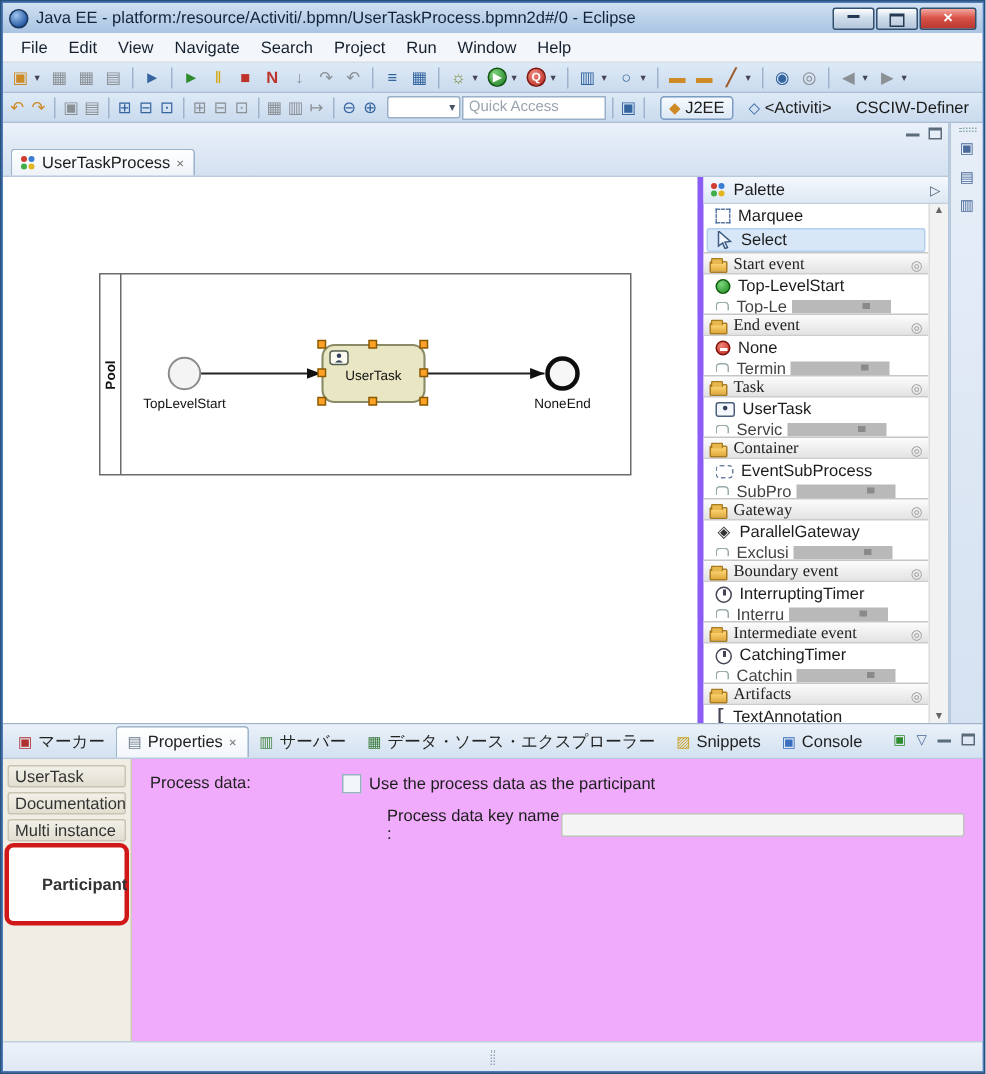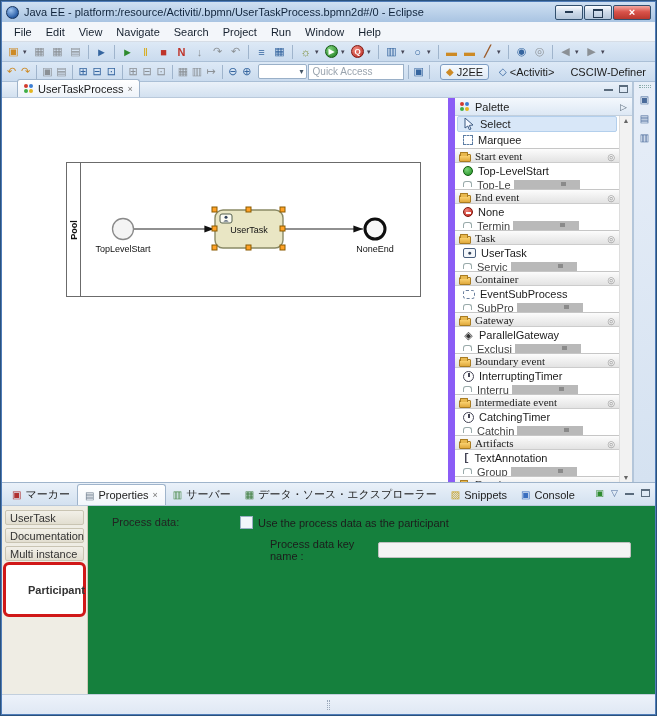--- a/index.html
+++ b/index.html
@@ -41,31 +41,31 @@
   .qa-input { width:96px; height:16px; border:1px solid #9ab0c8; font-size:10px; padding:0 4px; color:#333; background:#fff; margin-left:auto; }
   .qa-input::placeholder { color:#9aa4ae; }
   .persp { display:flex; align-items:center; gap:4px; padding-left:6px; }
   .persp-btn { display:flex; align-items:center; gap:3px; padding:1px 5px; border:1px solid transparent; border-radius:3px; white-space:nowrap; }
   .persp-btn.selected { border-color:#7c9cc2; background:linear-gradient(#f6fafe,#dce8f5); }
   .pi { font-size:10px; }
 
   
   .main { flex:1; display:flex; background:#dfe9f5; min-height:0; }
   .editor { flex:1; display:flex; flex-direction:column; min-width:0; border-right:1px solid #b4c6da; }
-  .tabbar { height:16px; background:linear-gradient(#eaf1f9,#d3e1f0); display:flex; align-items:flex-end; padding-left:15px; border-bottom:1px solid #b9c9db; position:relative; }
+  .tabbar { height:36px; background:linear-gradient(#eaf1f9,#d3e1f0); display:flex; align-items:flex-end; padding-left:5px; border-bottom:1px solid #b9c9db; position:relative; }
   .etab { height:18px; background:linear-gradient(#ffffff,#eef3f9); border:1px solid #9fb4cb; border-bottom:none; border-radius:3px 3px 0 0; display:flex; align-items:center; gap:4px; padding:0 6px; font-size:11px; }
   .tab-x { color:#777; font-size:9px; }
   .tabbar-right { position:absolute; right:4px; top:3px; display:flex; gap:6px; align-items:center; }
   .mini-min { width:9px; height:4px; border-bottom:2px solid #5a6b7c; }
   .mini-max { width:9px; height:8px; border:1px solid #5a6b7c; border-top-width:2px; }
   .editor-body { flex:1; display:flex; min-height:0; }
   .canvas { flex:1; background:#fff; position:relative; overflow:hidden; }
 
   
-  .palette { width:184px; background:#fff; border-left:7px solid #8b5cf6; display:flex; flex-direction:column; position:relative; }
+  .palette { width:167px; background:#fff; border-left:4px solid #8b5cf6; display:flex; flex-direction:column; position:relative; }
   .pal-header { height:18px; background:linear-gradient(#f4f8fd,#dde8f4); border-bottom:1px solid #c2cfdd; display:flex; align-items:center; gap:5px; padding:0 5px; font-size:11px; }
   .pal-4dot { width:10px; height:10px; display:grid; grid-template-columns:5px 5px; }
   .pal-4dot i { width:4px; height:4px; border-radius:50%; }
   .pal-4dot i:nth-child(1){background:#d23b2e;} .pal-4dot i:nth-child(2){background:#3b7dd2;}
   .pal-4dot i:nth-child(3){background:#3fae46;} .pal-4dot i:nth-child(4){background:#e3b51f;}
   .pal-arrow { margin-left:auto; font-size:9px; color:#567; }
   .pal-scroll { position:absolute; right:0; top:18px; bottom:0; width:13px; background:#f2f2f2; border-left:1px solid #ddd; display:flex; flex-direction:column; justify-content:space-between; align-items:center; padding:1px 0; font-size:7px; color:#666; }
   .pal-list { flex:1; overflow:hidden; padding-right:13px; }
   .pal-tool { height:16px; display:flex; align-items:center; gap:5px; padding:0 4px 0 8px; }
   .pal-tool.selected { background:#d8e7f8; border:1px solid #b3cfec; border-radius:2px; margin:0 2px; padding-left:6px; }
@@ -106,21 +106,21 @@
   .btabs-right { position:absolute; right:5px; top:5px; display:flex; gap:7px; align-items:center; color:#4a6a9a; }
   .btabs-right .g { font-size:9px; }
   .bb-min { width:9px; height:4px; border-bottom:2px solid #5a6b7c; }
   .bb-max { width:9px; height:8px; border:1px solid #5a6b7c; border-top-width:2px; }
 
   .props { flex:1; display:flex; min-height:0; }
   .props-side { width:86px; background:#efede4; border-right:1px solid #cfcab8; padding:4px 3px; }
   .ptab { height:15px; display:flex; align-items:center; padding:0 4px; margin-bottom:3px; background:linear-gradient(#f2f0e8,#e2ded0); border:1px solid #c9c4b2; border-radius:2px; font-size:11px; color:#333; }
   .ptab-hl-wrap { border:3px solid #d01818; border-radius:6px; margin:-2px -2px 1px -2px; padding:17px; background:#fff; }
   .ptab-hl-wrap .ptab { margin-bottom:0; font-weight:bold; background:#fff; border-color:#fff; }
-  .props-form { flex:1; padding:10px 24px; position:relative; background:#15803d; }
+  .props-form { flex:1; padding:10px 12px; position:relative; background:#f0abfc; }
   .form-row1 { display:flex; align-items:flex-start; }
   .lbl-process { width:128px; color:#222; }
   .chk-row { display:flex; align-items:center; gap:5px; }
   .checkbox { width:13px; height:13px; border:1px solid #9ab0c4; background:#f2f6fa; }
   .form-row2 { display:flex; align-items:center; margin-top:9px; margin-left:158px; gap:0; }
   .key-input { width:282px; height:16px; background:#f4f4f4; border:1px solid #c0c0c0; border-radius:2px; }
 
   
   .statusbar { height:20px; background:linear-gradient(#edf2fa,#dfe8f4); border-top:1px solid #c2cfdd; display:flex; align-items:center; justify-content:center; }
   .status-grip { width:3px; height:10px; border-left:1px dotted #9aa8ba; border-right:1px dotted #9aa8ba; }
@@ -318,29 +318,29 @@
             <span class="pal-4dot">
                 <i></i>
                 <i></i>
                 <i></i>
                 <i></i>
               </span>
             <span>Palette</span>
             <span class="pal-arrow">▷</span>
           </div>
           <div class="pal-list">
+            <div class="pal-tool">
+              <span class="ic ic-marquee"></span>
+              <span>Marquee</span>
+            </div>
             <div class="pal-tool selected">
               <svg class="ic ic-cursor" width="11" height="12" viewBox="0 0 11 12">
                   <path d="M1,0 L9,7 L5.3,7.4 L7,11 L5.3,11.7 L3.8,8 L1,10 z" fill="#f4f8ff" stroke="#3c5a82" stroke-width="1"></path>
                 </svg>
               <span>Select</span>
-            </div>
-            <div class="pal-tool">
-              <span class="ic ic-marquee"></span>
-              <span>Marquee</span>
             </div>
 
             <div class="drawer">
               <span class="folder"></span>
               <span>Start event</span>
               <span class="pin">◎</span>
             </div>
             <div class="pal-item">
               <span class="dot-green"></span>
               <span>Top-LevelStart</span>

